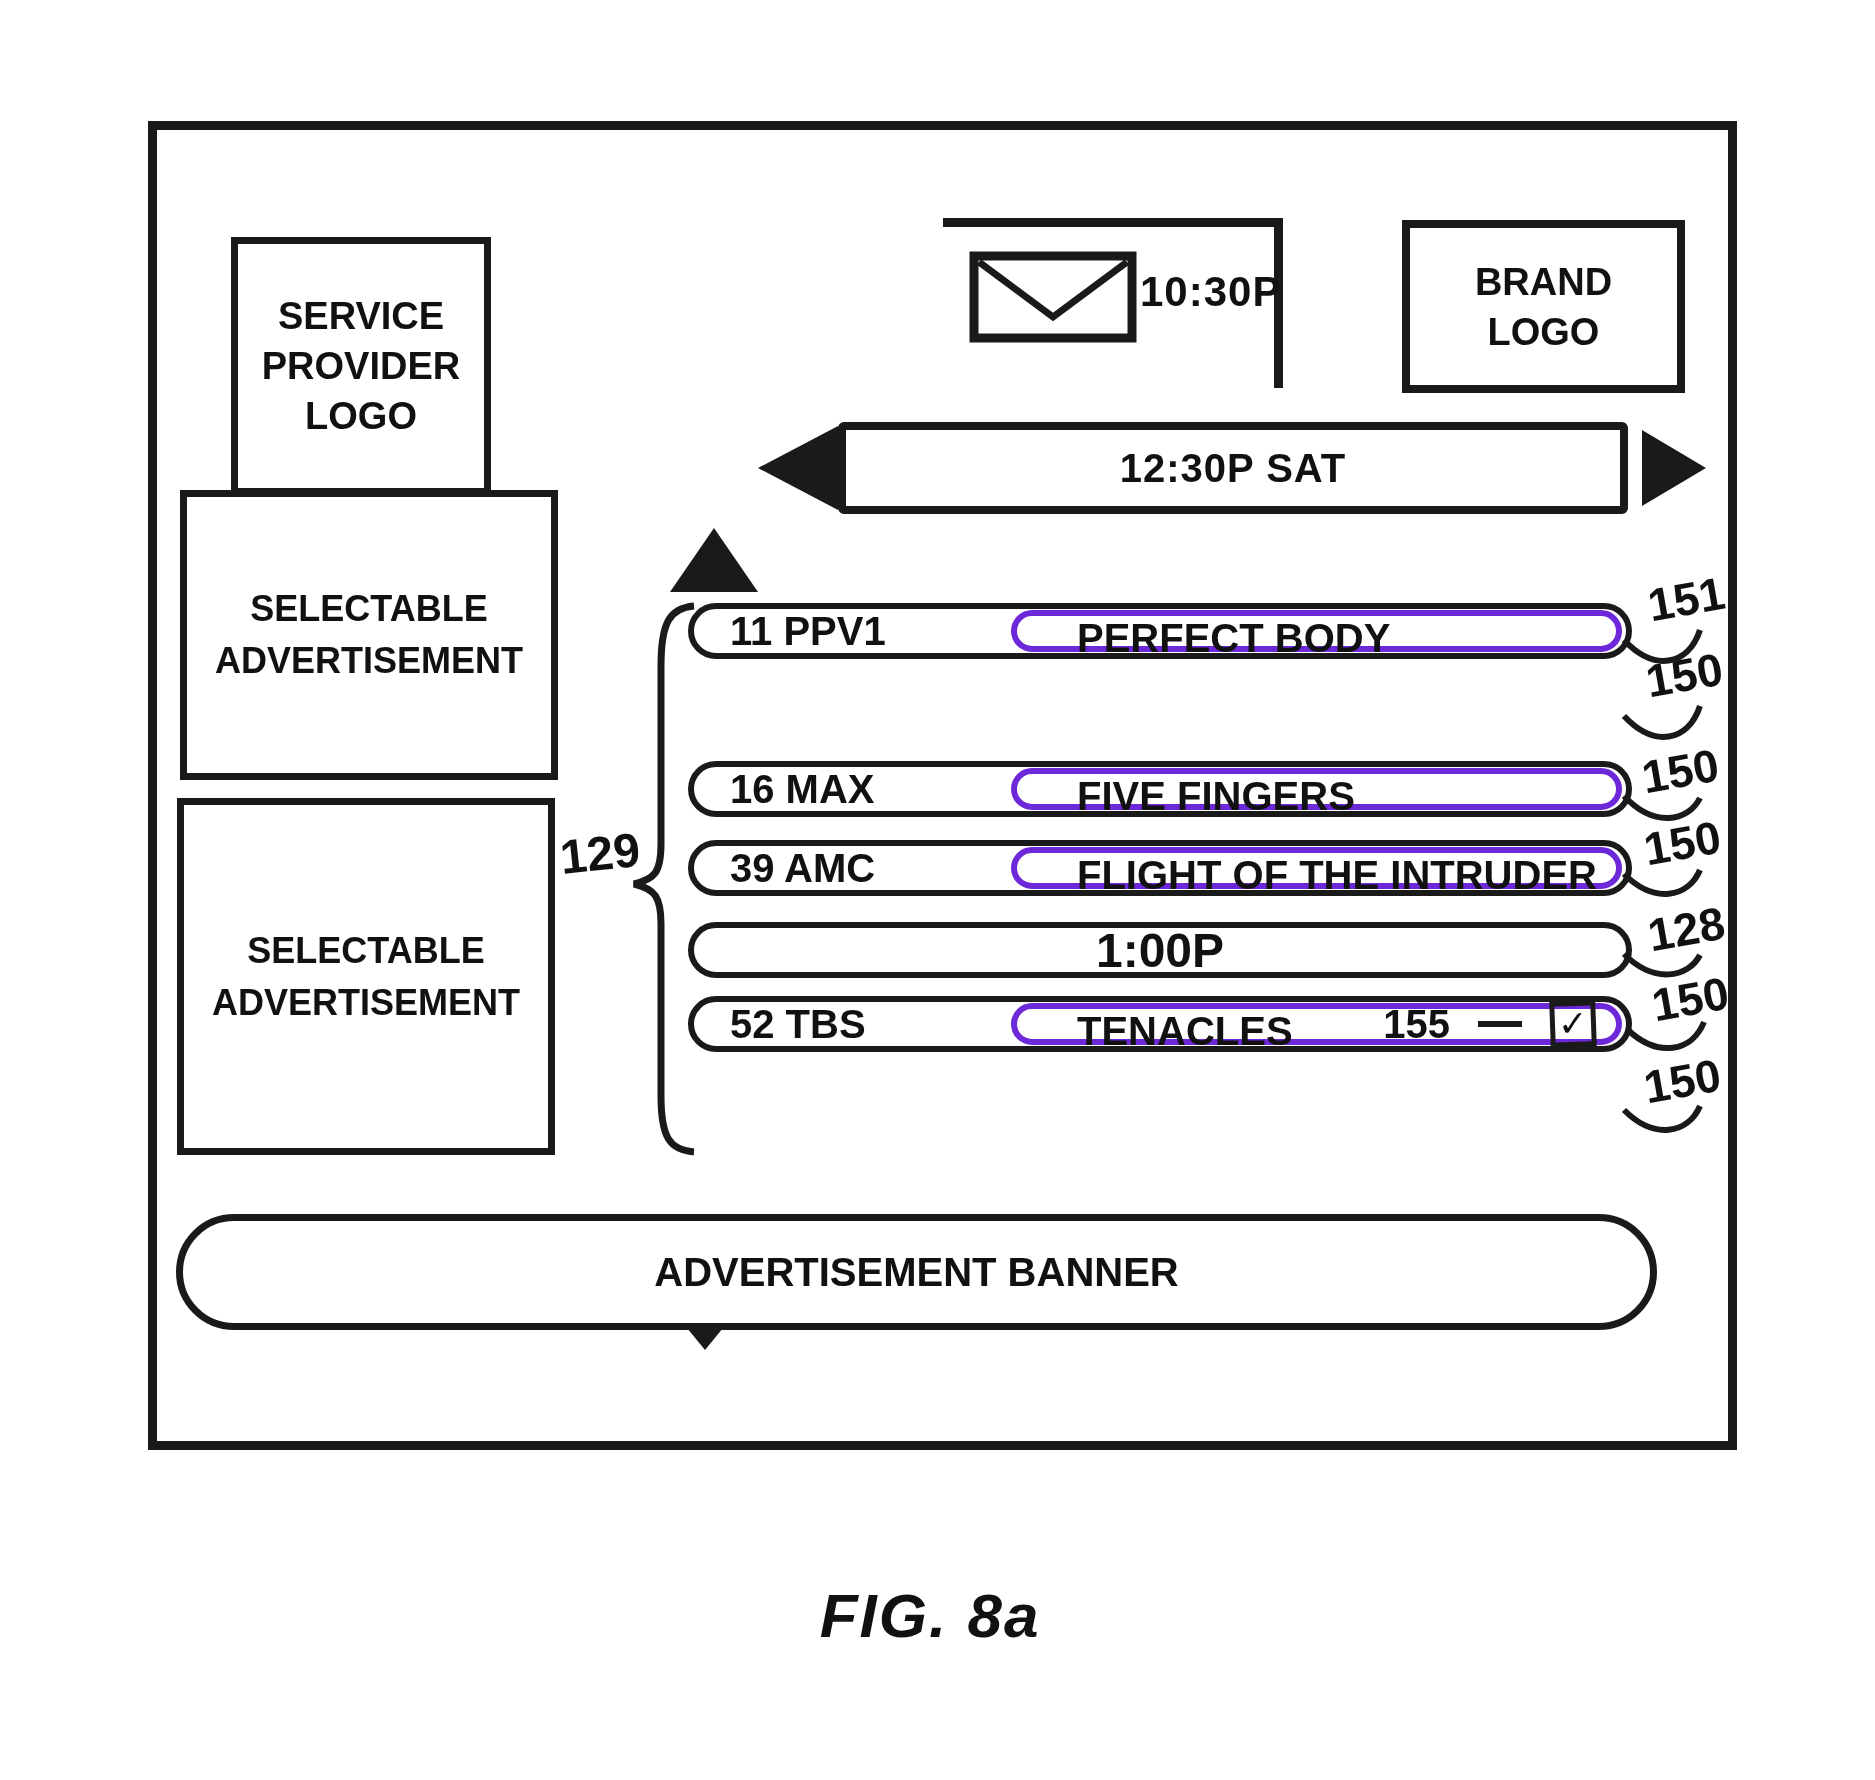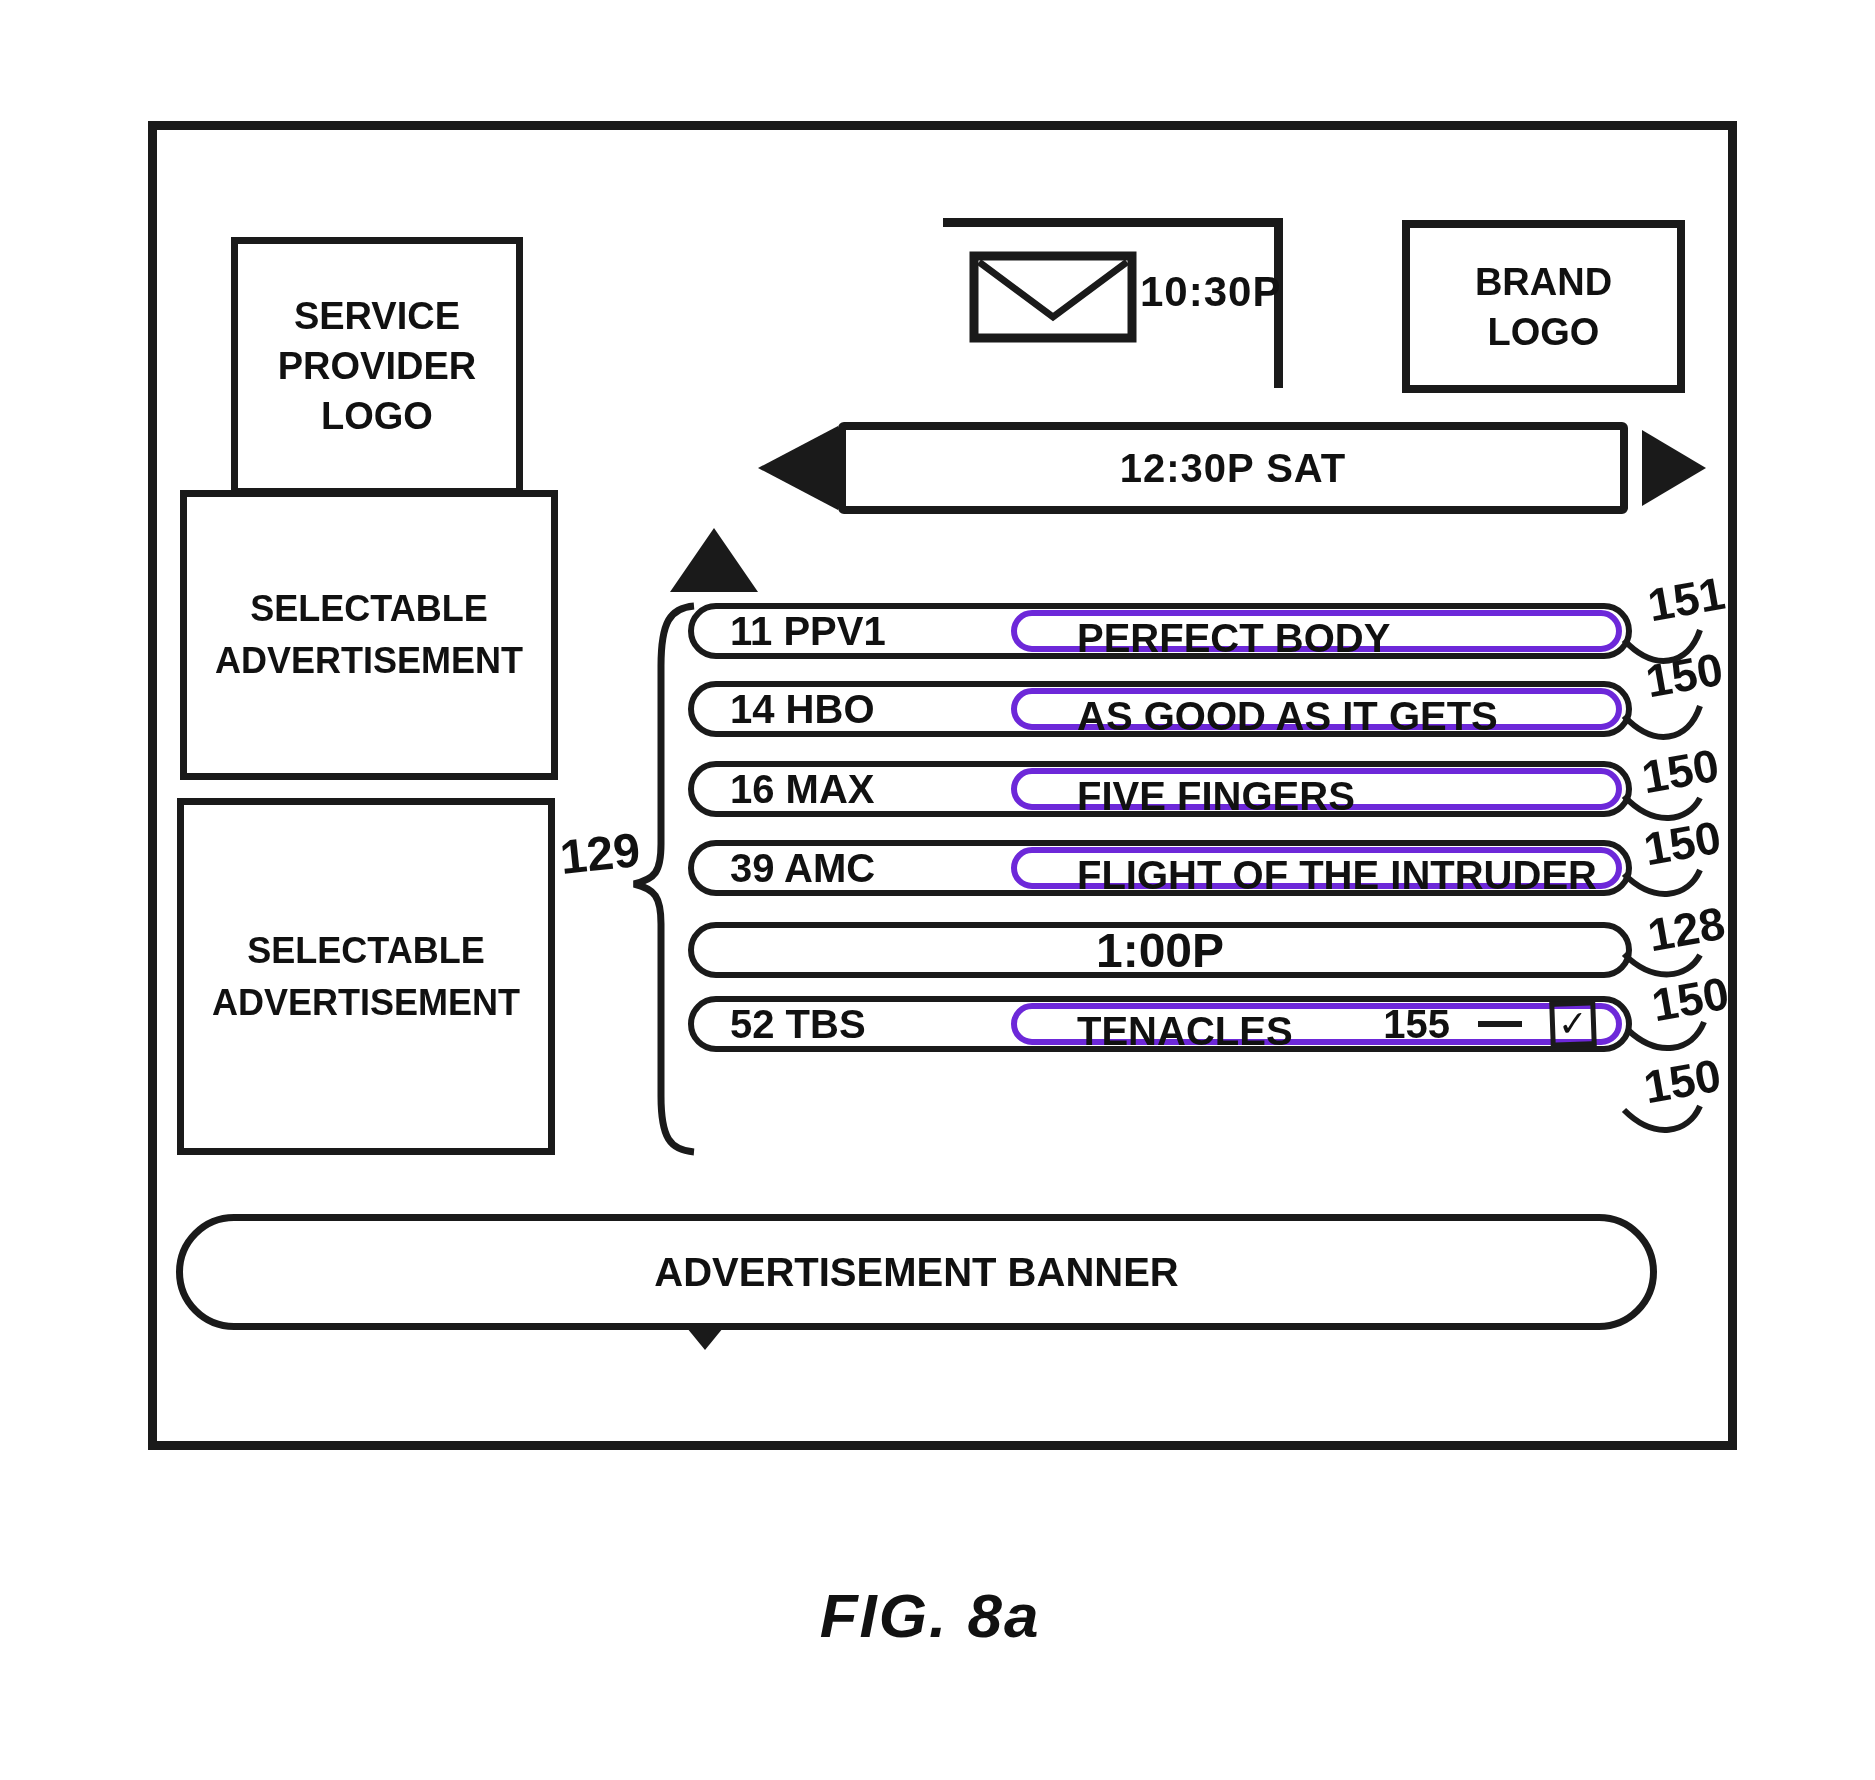--- a/index.html
+++ b/index.html
@@ -2,21 +2,21 @@
 <html><head>
 <meta charset="utf-8">
 <style>
   html,body{margin:0;padding:0;background:#fff;}
   .canvas{position:relative;width:1875px;height:1780px;background:#fff;
           font-family:"Liberation Sans",sans-serif;color:#111;overflow:hidden;}
   .abs{position:absolute;box-sizing:border-box;}
   .frame{left:148px;top:121px;width:1589px;height:1329px;border:9px solid #1a1a1a;}
   .logo-box{border:7px solid #1a1a1a;display:flex;align-items:center;justify-content:center;
             text-align:center;font-weight:bold;font-size:38px;line-height:50px;background:#fff;}
-  .svc{left:231px;top:237px;width:292px;height:258px;padding:0 32px;}
+  .svc{left:231px;top:237px;width:260px;height:258px;padding:0 32px;}
   .brand{left:1402px;top:220px;width:283px;height:173px;border-width:8px;padding:0 40px;}
   .bracket-h{left:943px;top:218px;width:340px;height:9px;background:#1a1a1a;}
   .bracket-v{left:1274px;top:218px;width:9px;height:170px;background:#1a1a1a;}
   .clock{left:1140px;top:268px;font-size:42px;font-weight:bold;letter-spacing:1px;}
   .time-bar{left:838px;top:422px;width:790px;height:92px;border:8px solid #1a1a1a;border-radius:6px;
             display:flex;align-items:center;justify-content:center;font-size:40px;font-weight:bold;
             letter-spacing:1px;background:#fff;}
   .tri{width:0;height:0;}
   .tri-left{left:758px;top:426px;border-top:42px solid transparent;border-bottom:42px solid transparent;
             border-right:80px solid #1a1a1a;}
@@ -78,26 +78,20 @@
 
   <div class="abs tri tri-up"></div>
   <div class="abs tri tri-down"></div>
 
   <div class="abs row" style="top:603px">
     <div class="chan">11 PPV1</div>
     <div class="prog">
       <span>PERFECT BODY</span>
     </div>
   </div>
-  <div class="abs row" style="top:681px">
-    <div class="chan">14 HBO</div>
-    <div class="prog">
-      <span>AS GOOD AS IT GETS</span>
-    </div>
-  </div>
   <div class="abs row" style="top:761px">
     <div class="chan">16 MAX</div>
     <div class="prog">
       <span>FIVE FINGERS</span>
     </div>
   </div>
   <div class="abs row" style="top:840px">
     <div class="chan">39 AMC</div>
     <div class="prog">
       <span>FLIGHT OF THE INTRUDER</span>

